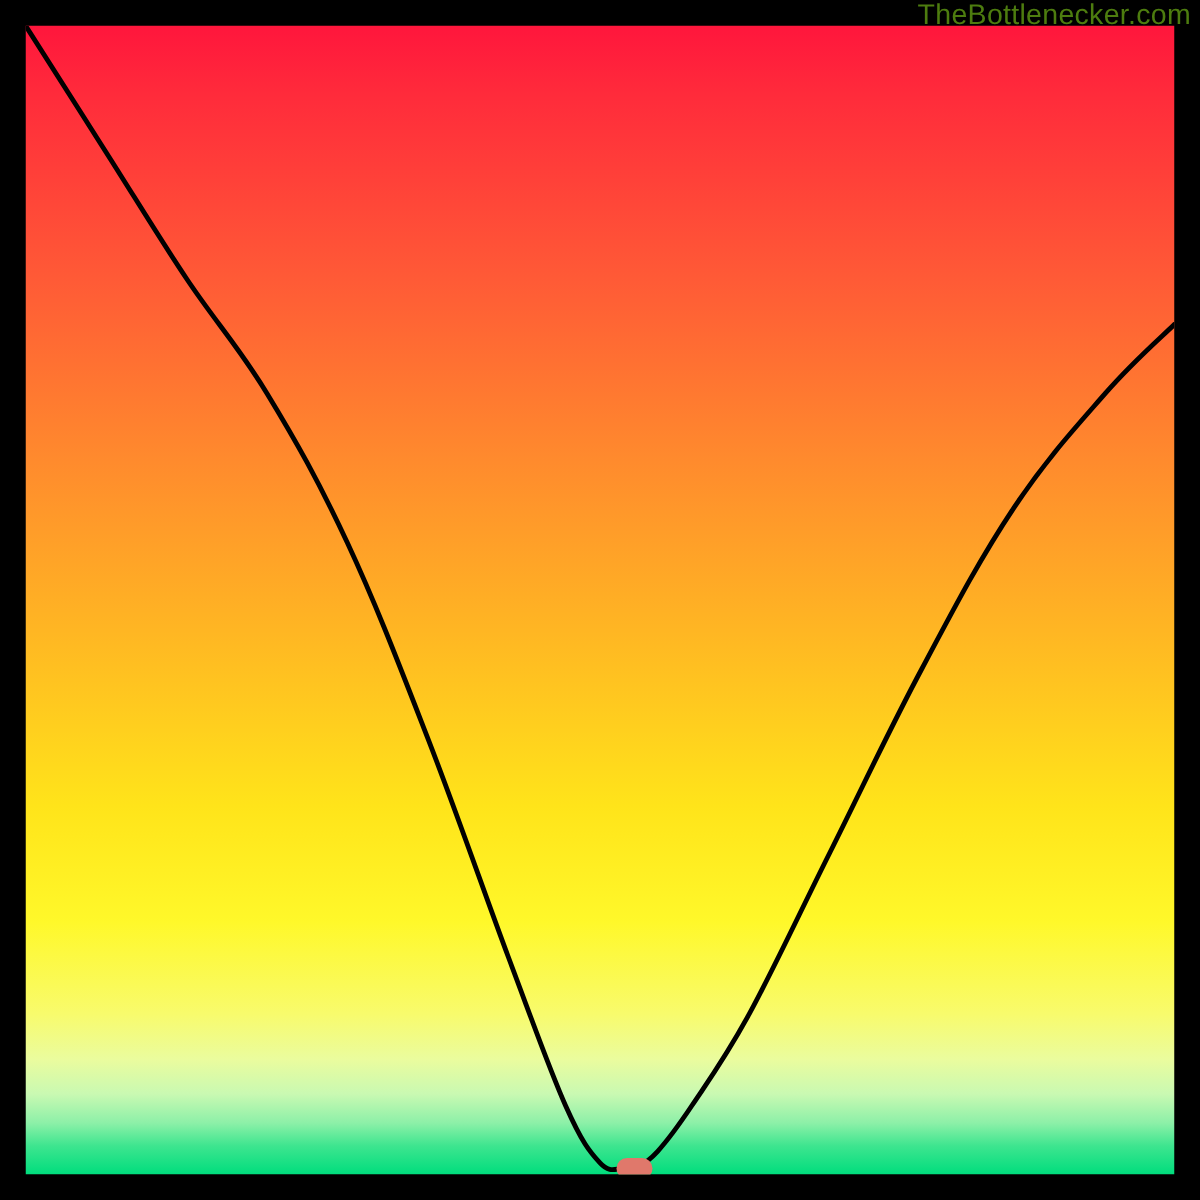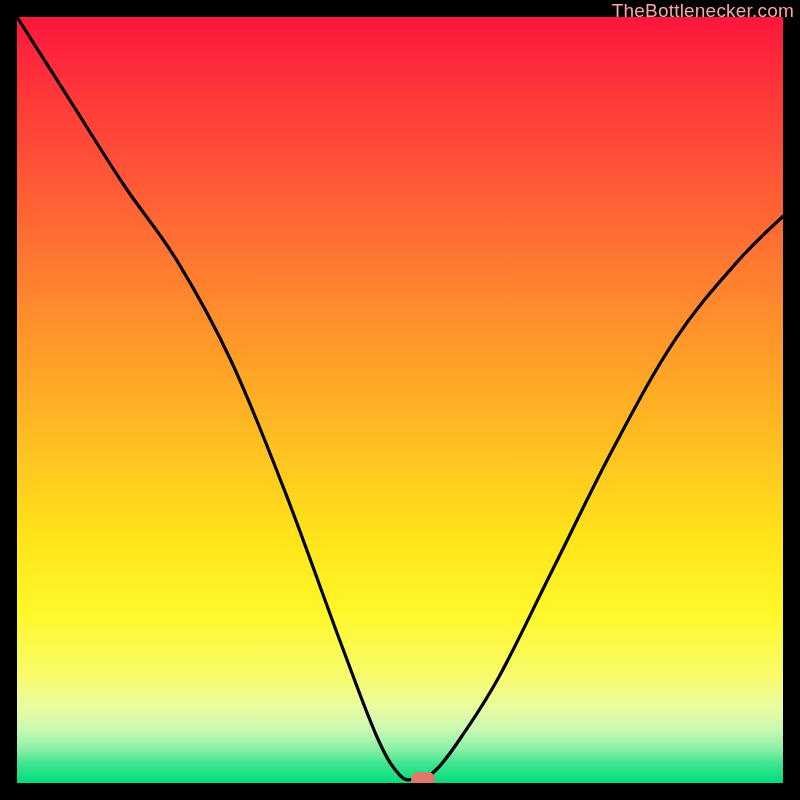--- a/index.html
+++ b/index.html
@@ -57,21 +57,21 @@
     position: absolute;
     width: 24px;
     height: 14px;
     border-radius: 7px;
     background: #e0786b;
   }
   .watermark {
     position: absolute;
     top: 0;
     right: 6px;
-    color: #fca5a5;
+    color: #4d7c0f;
     font-size: 19px;
     letter-spacing: 0.2px;
     font-weight: 500;
     user-select: none;
   }
 </style>
 </head>
 <body>
 
 <div class="stage">

